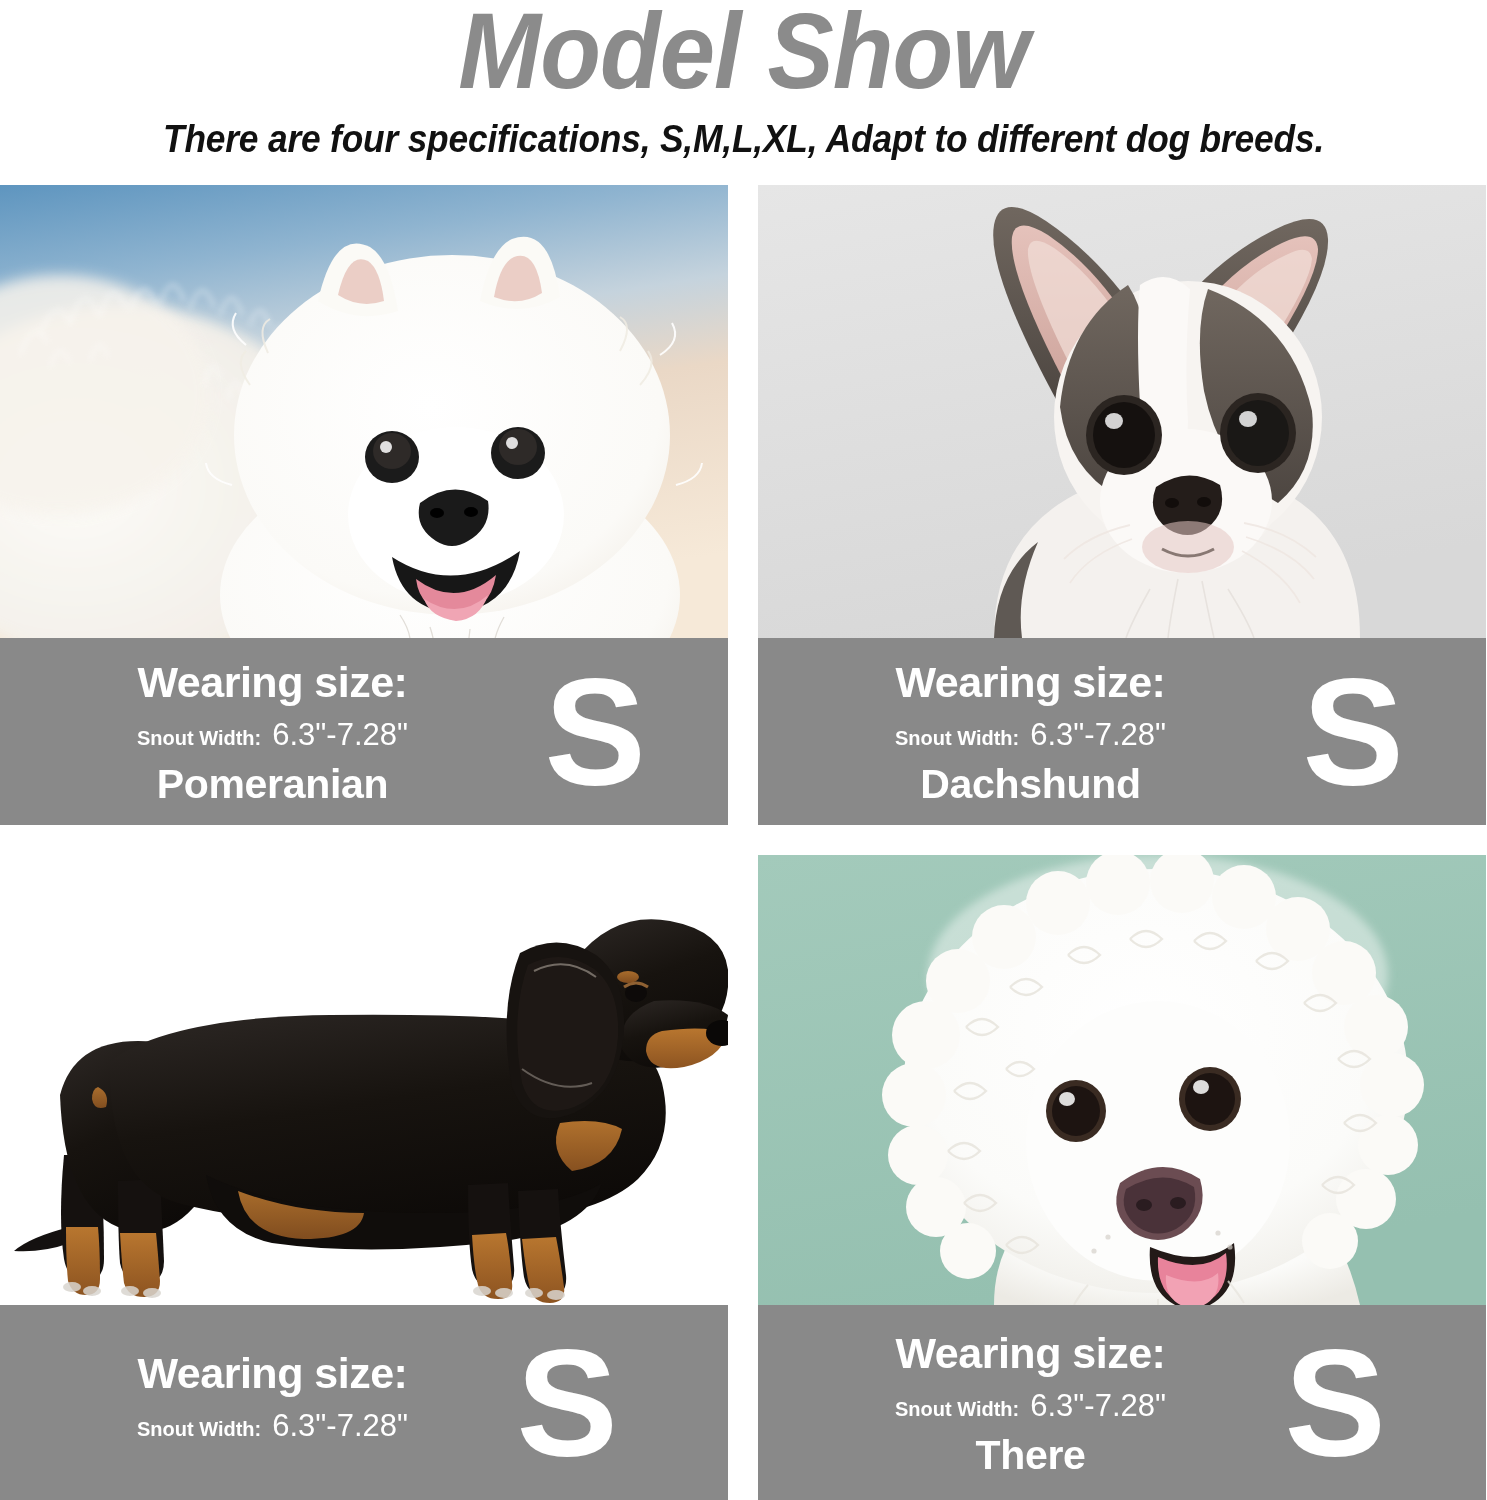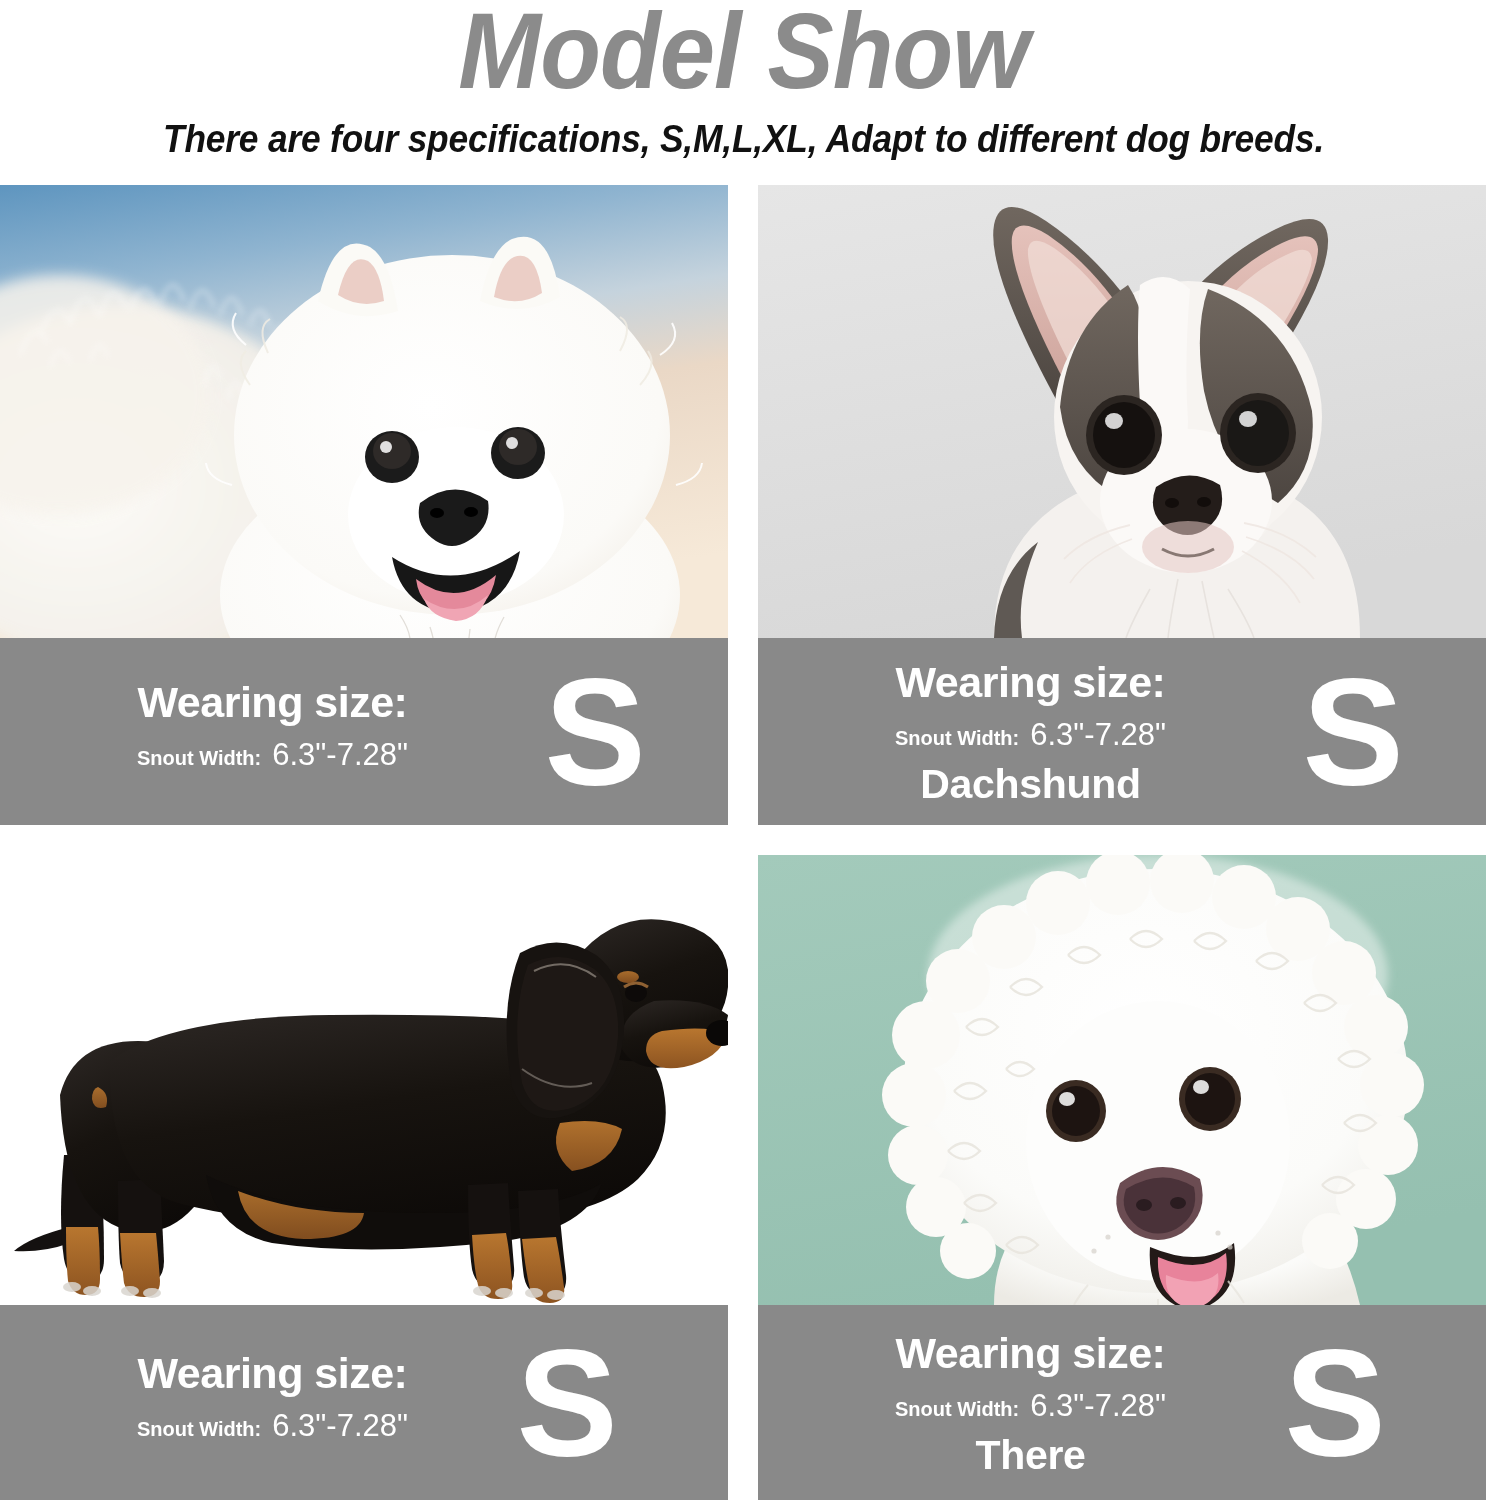--- a/index.html
+++ b/index.html
@@ -181,20 +181,21 @@
               <path d="M676 300 q24 -6 26 -22"></path>
           </g>
         </svg>
       </div>
       <div class="label-bar">
         <div class="label-text">
           <div class="wearing">Wearing size:</div>
           <div class="snout">
             <span class="snout-label">Snout Width:</span><span class="snout-val">6.3"-7.28"</span>
           </div>
+          <div class="breed">Pomeranian</div>
         </div>
         <div class="size-letter">S</div>
       </div>
     </div>
 
     <div class="card c1">
       <div class="photo">
         <svg viewBox="0 0 728 453" preserveAspectRatio="xMidYMid slice">
           <defs>
             <linearGradient id="chiBg" x1="0" y1="0" x2="0.3" y2="1">

